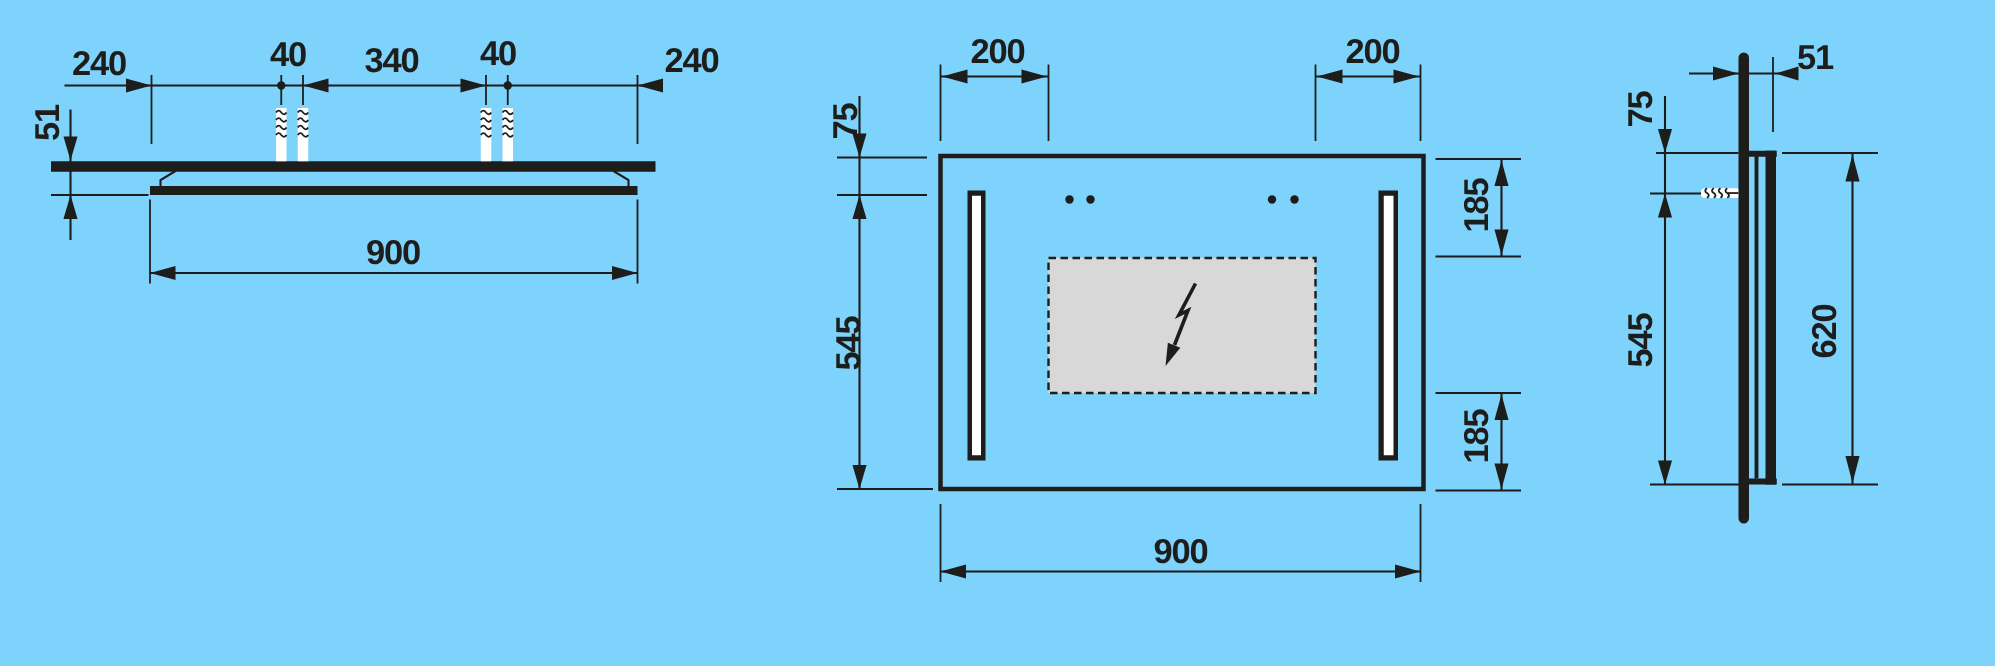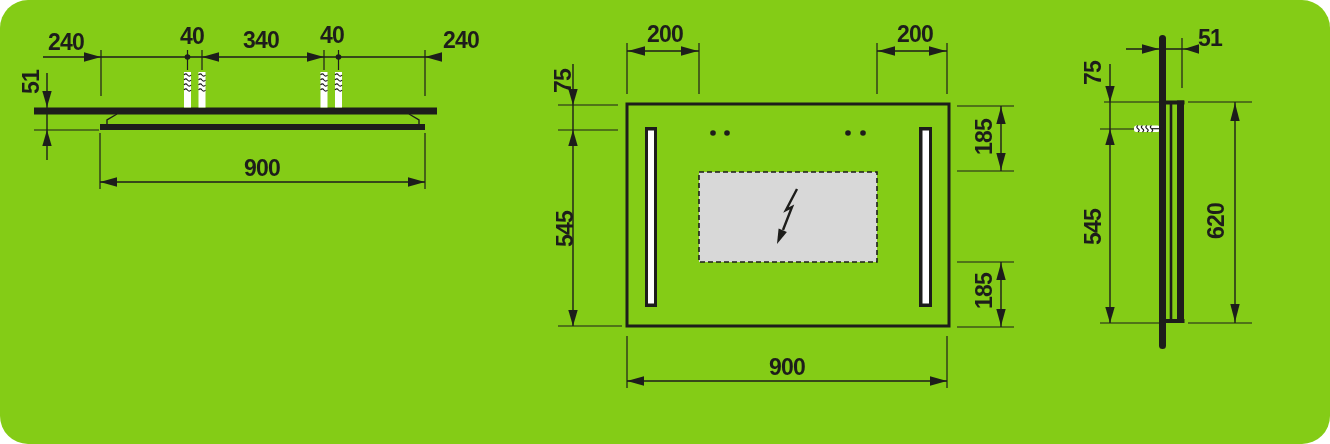--- a/index.html
+++ b/index.html
@@ -1,16 +1,16 @@
 <!DOCTYPE html>
 <html><head>
 <meta charset="utf-8">
 <style>
   html,body{margin:0;padding:0;background:#ffffff;}
-  .canvas{position:relative;width:1330px;height:444px;background:#84cc16;overflow:hidden;border-radius:28px;}
+  .canvas{position:relative;width:1330px;height:444px;background:#7dd3fc;overflow:hidden;}
   svg{display:block;}
   svg text{
     font-family:"Liberation Sans", sans-serif;
     font-weight:bold;
     font-size:23px;
     fill:#1d1d1b;
     letter-spacing:-0.8px;
   }
   .ln{stroke:#1d1d1b;stroke-width:1.4;fill:none;}
   .thin{stroke:#1d1d1b;stroke-width:1.2;fill:none;}

